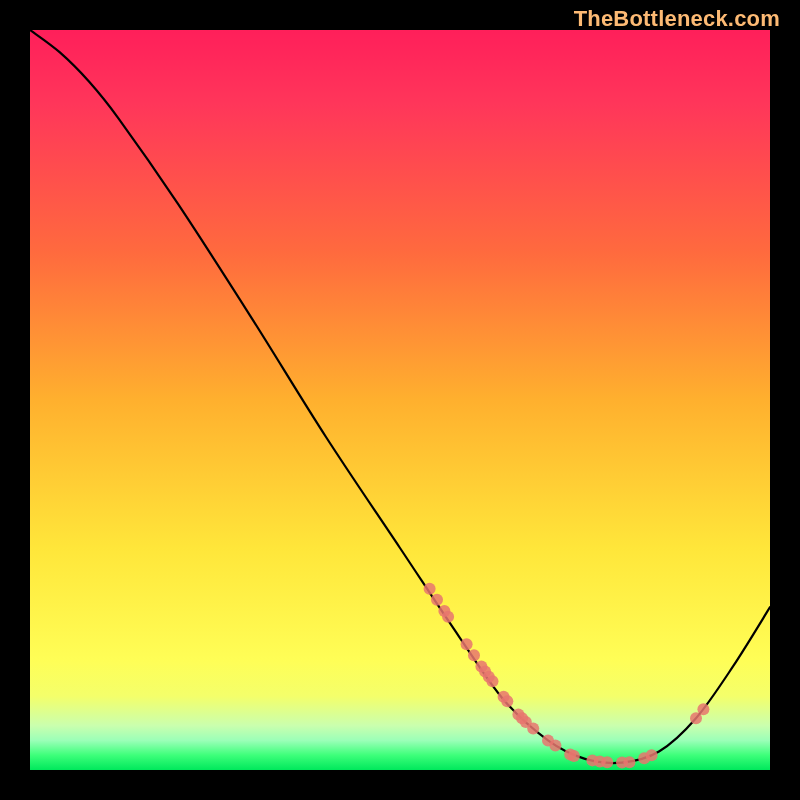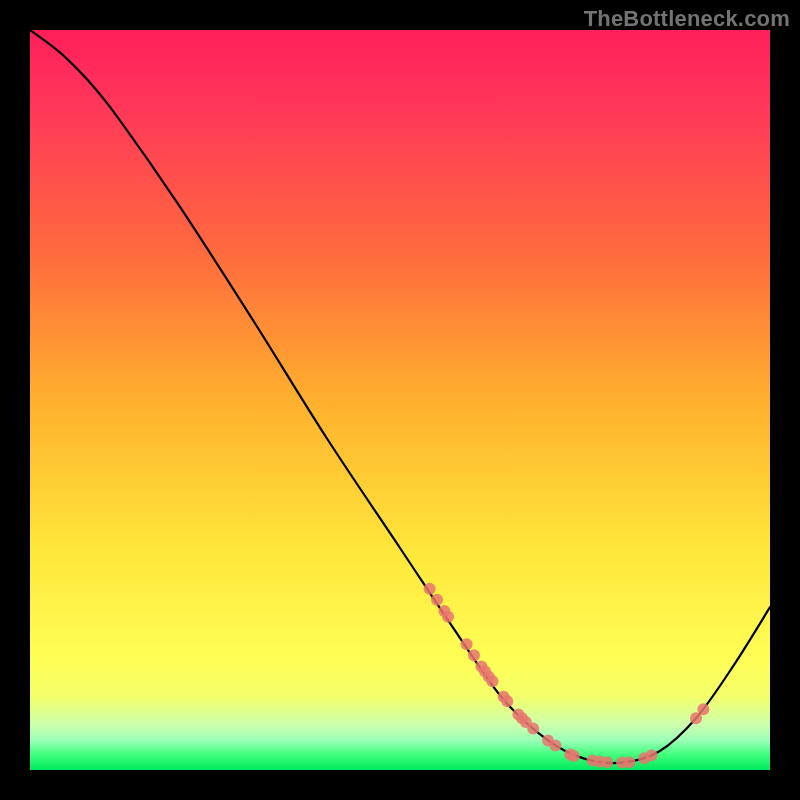--- a/index.html
+++ b/index.html
@@ -37,24 +37,24 @@
       #f4ff6a 90%,
       #caffae 94%,
       #9bffb8 96%,
       #3dff7a 98%,
       #00e85c 100%
     );
   }
   .watermark {
     position: absolute;
     top: 6px;
-    right: 10px;
+    right: 20px;
     font-size: 22px;
     font-weight: 600;
-    color: #737373;
+    color: #fdba74;
     letter-spacing: 0.2px;
   }
   svg.curve {
     position: absolute;
     left: 0;
     top: 0;
     width: 740px;
     height: 740px;
   }
 </style>

